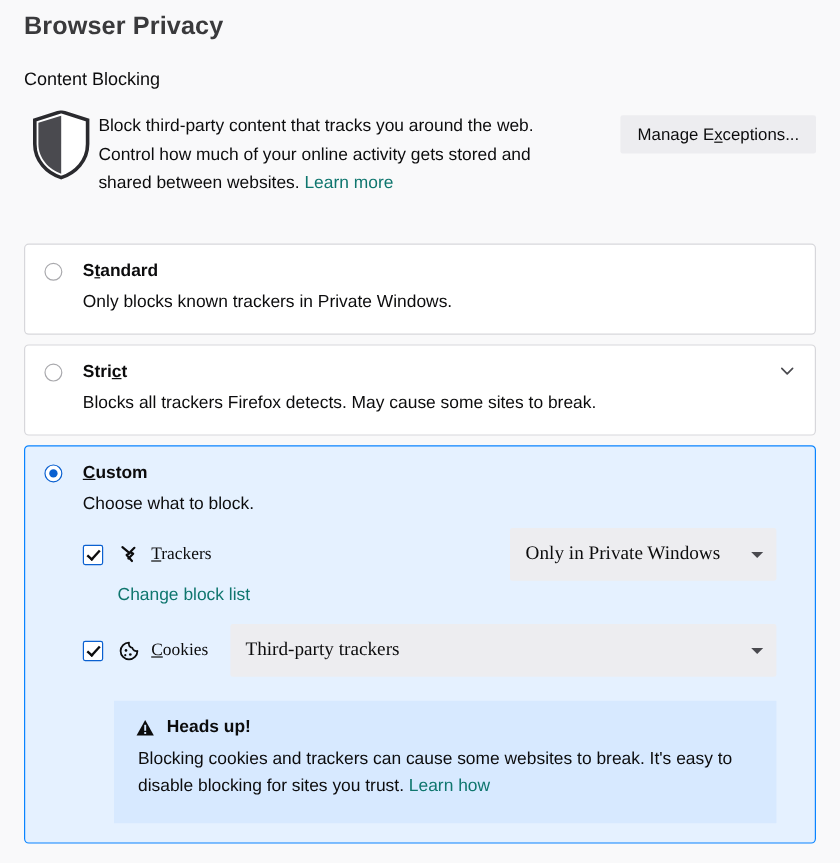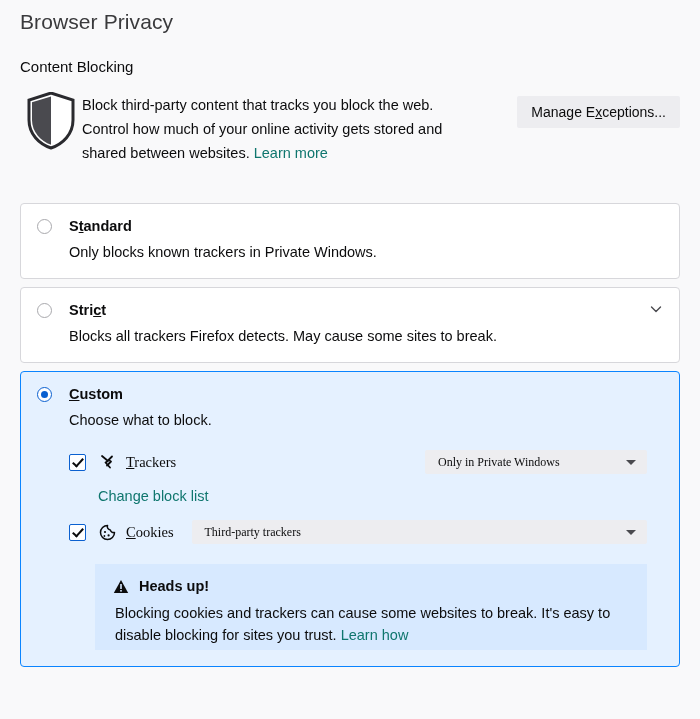--- a/index.html
+++ b/index.html
@@ -17,21 +17,21 @@
     width: 700px;
     height: 719px;
     position: relative;
     box-sizing: border-box;
     padding: 0 20px;
     overflow: hidden;
   }
 
   .page-title {
     font-size: 21px;
-    font-weight: 400;
+    font-weight: 700;
     color: #3a3a3c;
     margin: 10px 0 0 0;
     letter-spacing: 0.1px;
   }
 
   .section-title {
     font-size: 15px;
     font-weight: normal;
     color: #0c0c0d;
     margin: 24px 0 0 0;
@@ -201,26 +201,26 @@
     font-size: 14.5px;
     color: #0c0c0d;
     white-space: nowrap;
   }
   .row-label .acc { text-decoration: underline; }
 
   .select {
     background: #ededf0;
     border: none;
     border-radius: 2px;
-    height: 24px;
+    height: 44px;
     display: flex;
     align-items: center;
     justify-content: space-between;
     padding: 0 11px 0 13px;
-    font-size: 12px;
+    font-size: 16px;
     color: #0c0c0d;
     cursor: pointer;
     box-sizing: border-box;
   }
 
   .select .arrow {
     margin-left: 12px;
     width: 0;
     height: 0;
     border-left: 5px solid transparent;
@@ -245,21 +245,21 @@
   .cookies-select {
     flex: 1 1 auto;
     margin-left: 18px;
     margin-right: 16px;
   }
 
   .warn {
     background: #d7e9ff;
     border-radius: 0;
     margin: 20px 16px 0 26px;
-    padding: 14px 18px 4px 18px;
+    padding: 14px 18px 20px 18px;
     box-sizing: border-box;
   }
 
   .warn-head {
     display: flex;
     align-items: center;
     font-size: 14.5px;
     font-weight: bold;
     color: #0c0c0d;
   }
@@ -288,21 +288,21 @@
   <h2 class="section-title">Content Blocking</h2>
 
   <div class="intro">
     <div class="shield-wrap">
       <svg width="48" height="58" viewBox="0 0 48 58" aria-hidden="true">
         <path d="M24 1 L46 8 L46 28 C46 42 36 52 24 56 C12 52 2 42 2 28 L2 8 Z" fill="#ffffff" stroke="#2a2a2e" stroke-width="3"></path>
         <path d="M24 4.5 L24 52.8 C13.6 49 5 40 5 28 L5 10.2 Z" fill="#4a4a4f"></path>
       </svg>
     </div>
     <div class="intro-text">
-      <span>Block third-party content that tracks you block the web.</span><br>
+      <span>Block third-party content that tracks you around the web.</span><br>
       <span>Control how much of your online activity gets stored and</span><br>
       <span>shared between websites.</span>
       <a class="link">Learn more</a>
     </div>
   </div>
 
   <button class="manage-btn"><span>Manage E</span><span class="acc">x</span><span>ceptions...</span></button>
 
   <div class="options">
 

